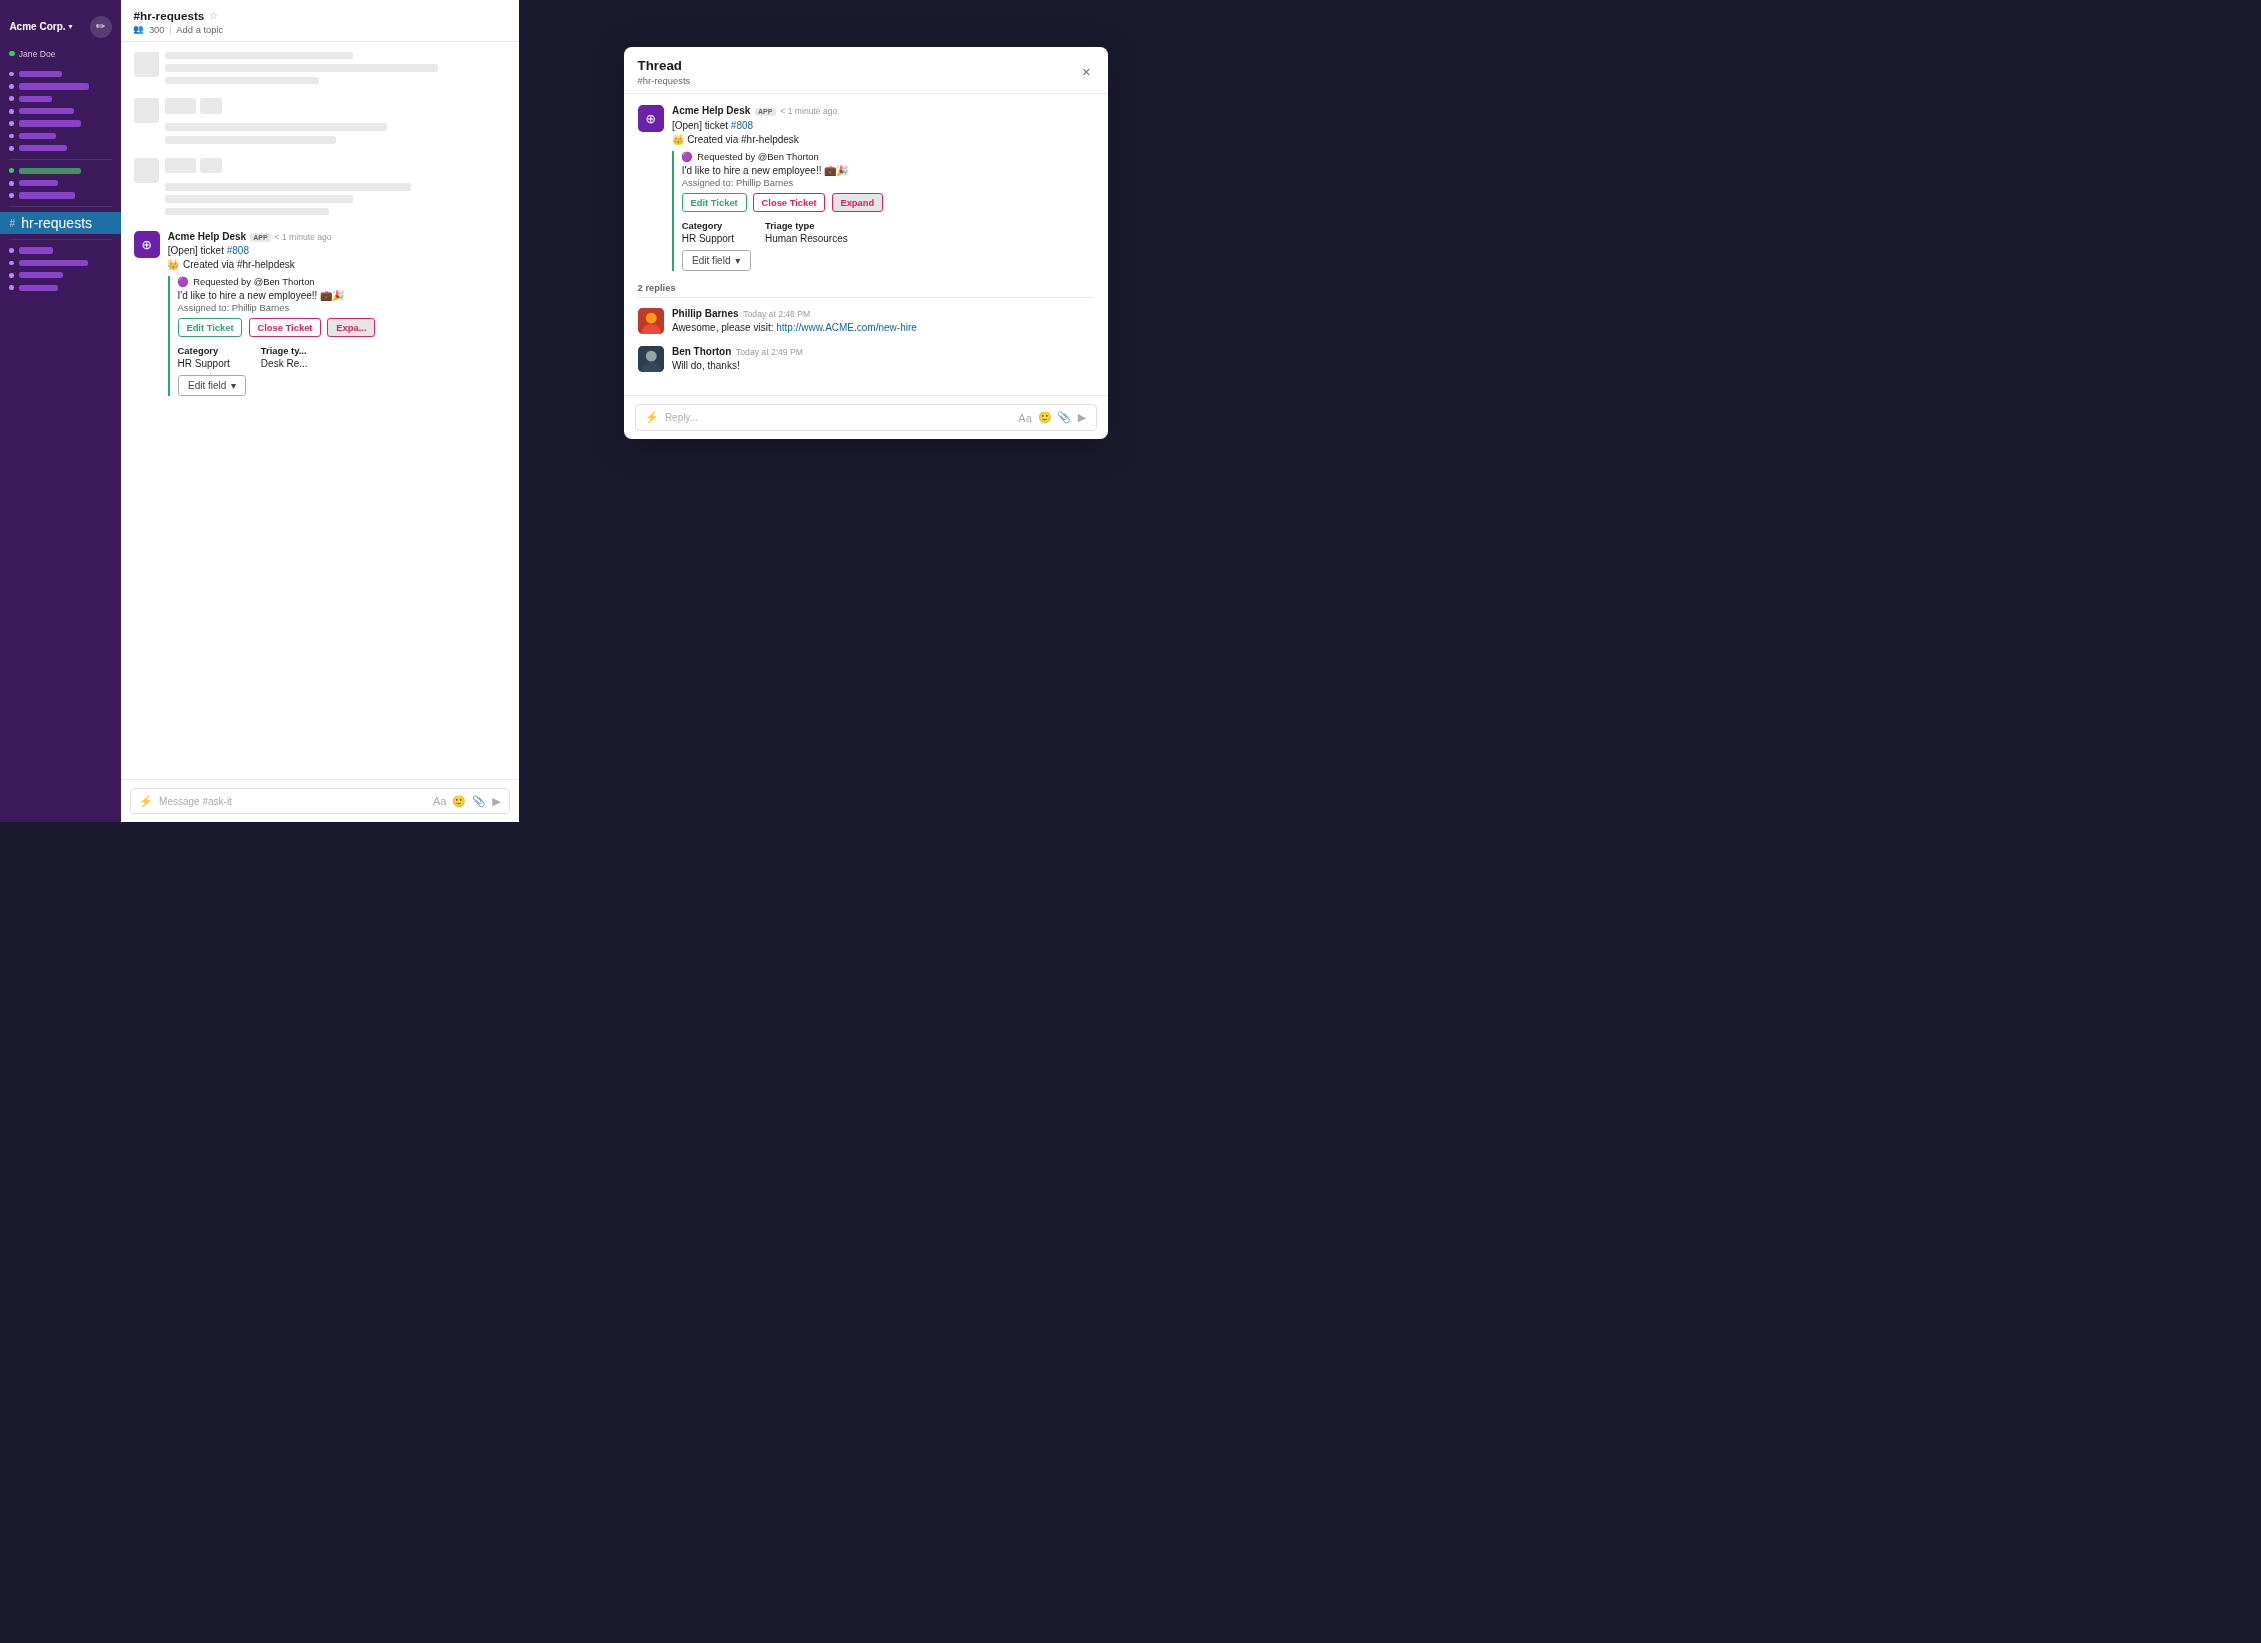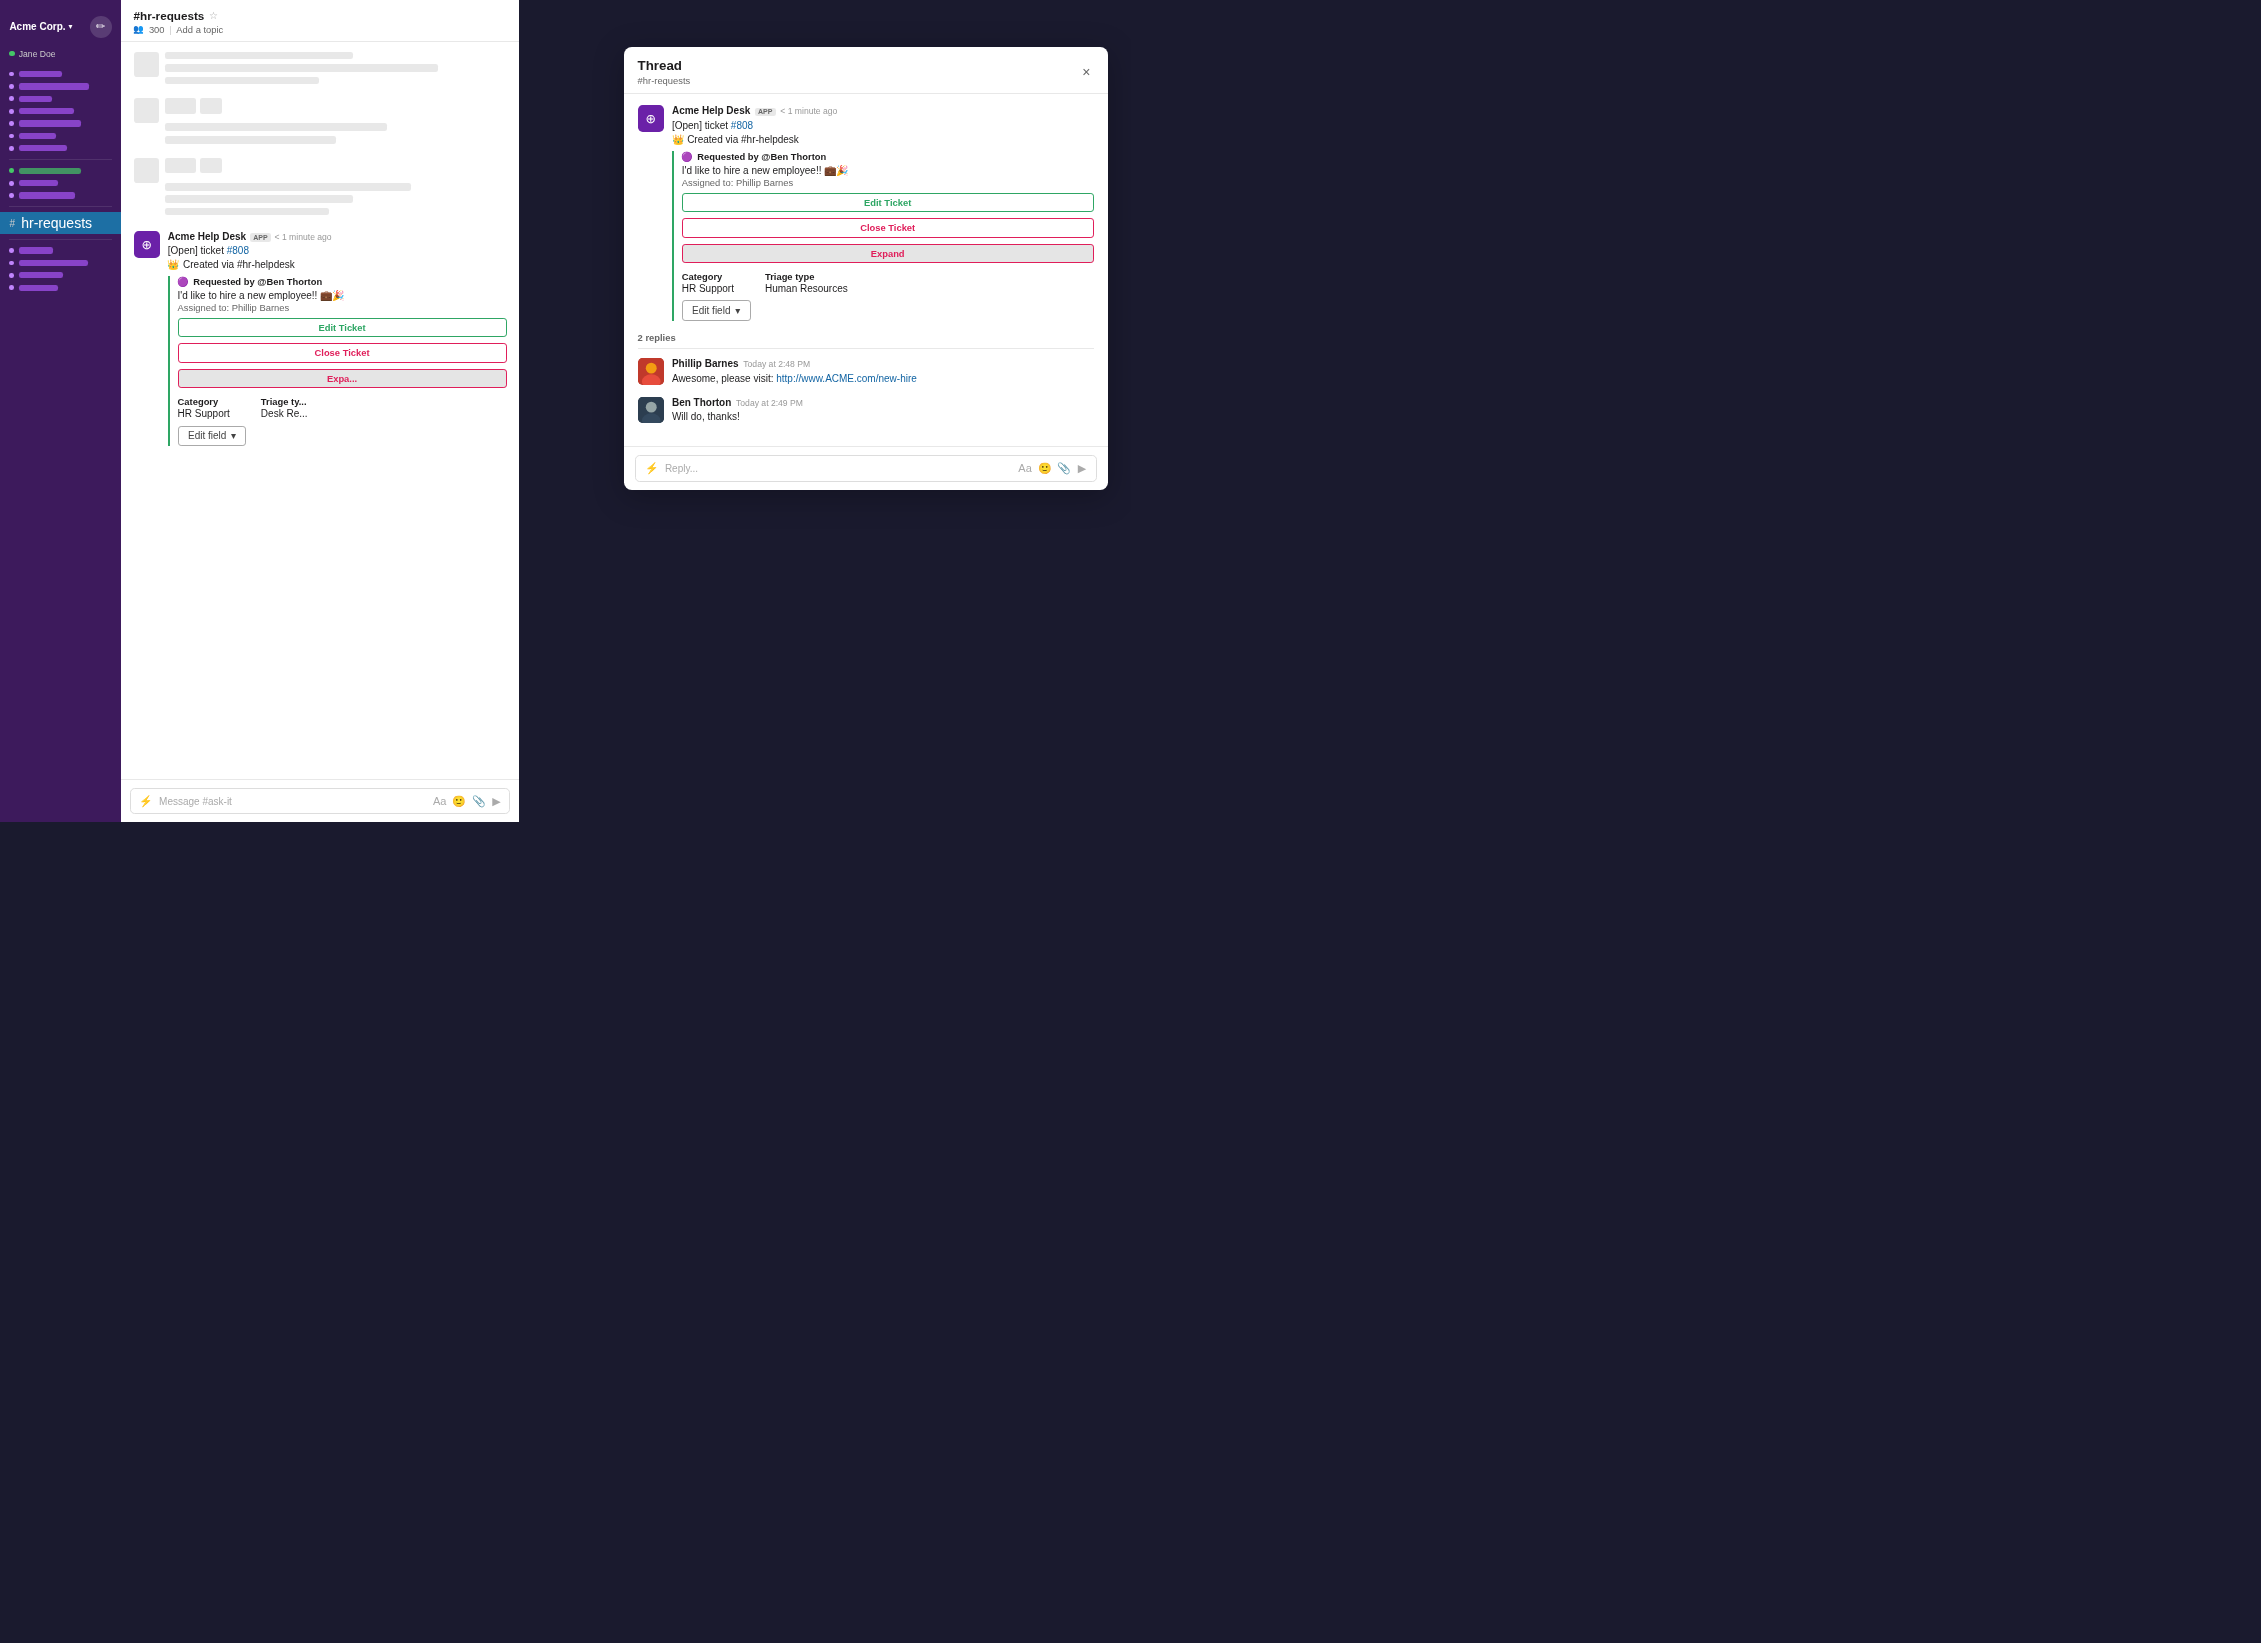--- a/index.html
+++ b/index.html
@@ -202,24 +202,24 @@
       padding-left: 7.8px;
       margin-top: 4.7px;
     }
     .ticket-requester {
       display: flex;
       align-items: center;
       gap: 3.9px;
       margin-bottom: 2.3px;
     }
     .ticket-req-icon { font-size: 9.4px; }
-    .ticket-req-text { font-size: 9.4px; font-weight: 700; color: #1d1c1d; }
+    .ticket-req-text { font-size: 9.4px; font-weight: 400; color: #1d1c1d; }
     .ticket-body { font-size: 10px; color: #1d1c1d; margin-bottom: 1.6px; }
     .ticket-assigned { font-size: 9.4px; color: #666; margin-bottom: 4.7px; }
-    .ticket-buttons { display: flex; gap: 6.2px; margin-bottom: 7.8px; flex-direction: column; }
+    .ticket-buttons { display: flex; gap: 6.2px; margin-bottom: 7.8px; }
     .btn-edit-ticket {
       border: 1.2px solid #2ea664;
       background: #fff;
       color: #2ea664;
       padding: 3.1px 7.8px;
       border-radius: 3.1px;
       font-size: 9.4px;
       font-weight: 600;
       cursor: pointer;
     }

